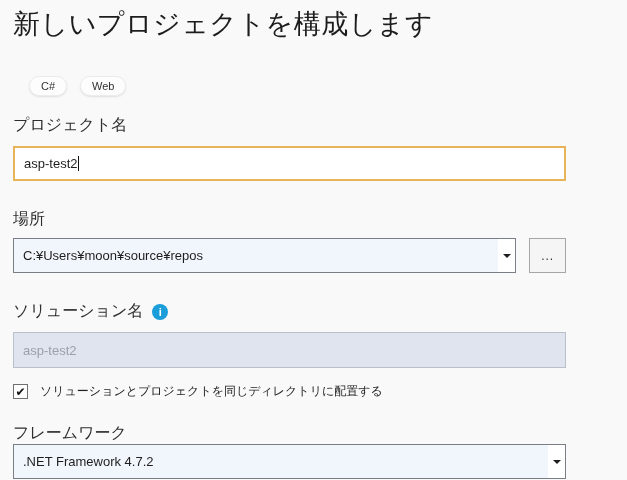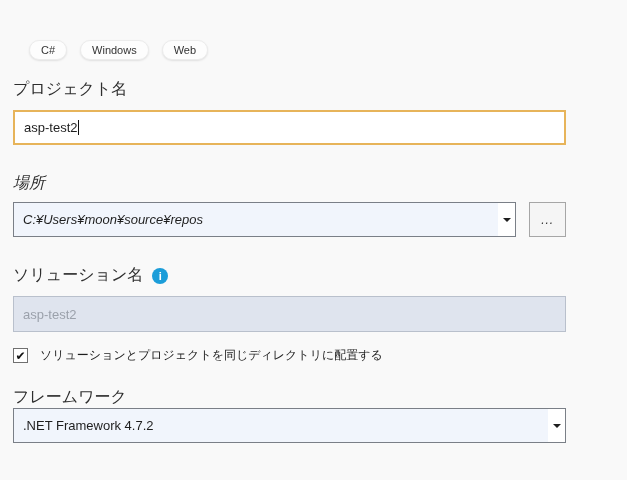--- a/index.html
+++ b/index.html
@@ -32,21 +32,21 @@
     font-size:11px;
     color:#333;
     white-space:nowrap;
   }
 
   .form { width:553px; }
   .field-label { font-size:16px; color:#2e2e2e; display:inline-block; }
   .label-row { display:flex; align-items:center; }
 
   .group-project  { margin-top:19px; }
-  .group-location { margin-top:28px;font-style:italic; }
+  .group-location { margin-top:28px; }
   .group-solution { margin-top:28px; }
   .group-framework{ margin-top:23px; }
 
   .text-input {
     margin-top:10px;
     height:35px;
     width:553px;
     border:2px solid #E7B45A;
     background:#ffffff;
     display:flex;
@@ -126,25 +126,25 @@
     line-height:1;
     color:#111;
   }
   .checkbox-label { margin-left:12px; font-size:12px; color:#1e1e1e; }
 </style>
 </head>
 <body>
 
 <div class="container">
 
+  <h1 class="page-title">新しいプロジェクトを構成します</h1>
 
   <div class="subtitle-row">
     <span class="tags">
       <span class="tag">C#</span>
-      <span class="tag">Windows</span>
       <span class="tag">Web</span>
     </span>
   </div>
 
   <div class="form">
 
     <div class="group-project">
       <span class="field-label">プロジェクト名</span>
       <div class="text-input">
         <span>asp-test2</span>

